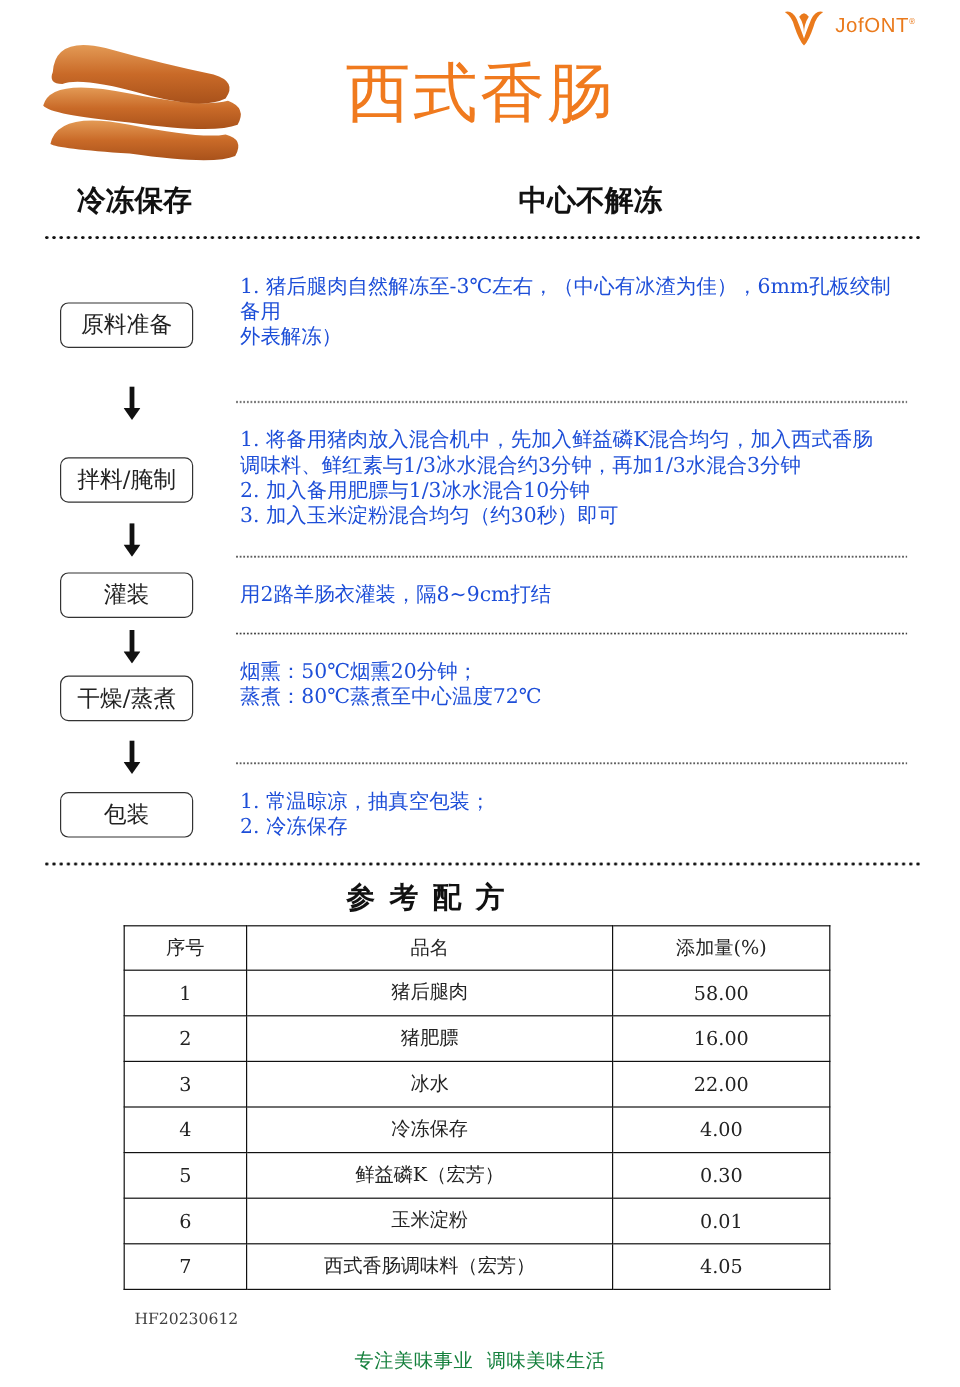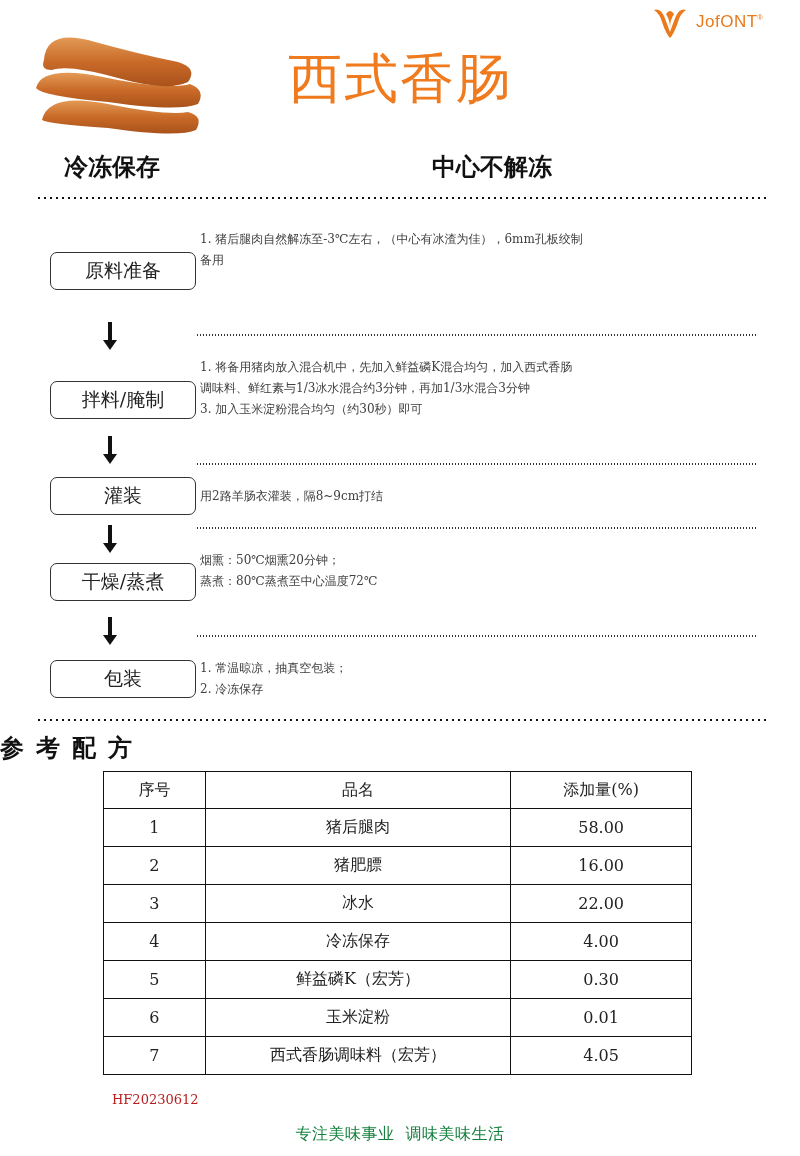--- a/index.html
+++ b/index.html
@@ -21,34 +21,34 @@
   .col-head.right { left:432px; }
 
   .dots-big { left:36px; width:732px; height:4px;
               background-image: radial-gradient(circle, #111 1.2px, transparent 1.5px);
               background-size:6px 4px; background-repeat:repeat-x; }
   .dots-small { left:196px; width:560px; height:2px;
                 background-image: radial-gradient(circle, #333 0.6px, transparent 0.9px);
                 background-size:3px 2px; background-repeat:repeat-x; }
 
   
-  .step-box { left:50px; width:146px; height:38px; border:1.5px solid #333; border-radius:7px;
+  .step-box { left:50px; width:111px; height:38px; border:1.5px solid #333; border-radius:7px;
               display:flex; align-items:center; justify-content:center;
               font-size:19px; color:#222; box-sizing:border-box; background:#fff; }
   .arrow { left:103px; width:14px; height:28px; }
-  .detail { left:200px; width:560px; font-size:12px; line-height:21px; color:#404040; }
+  .detail { left:200px; width:560px; font-size:17px; line-height:21px; color:#1d4ed8; }
 
   
-  .formula-title { left:0; width:721px; top:730px; text-align:left; font-family:"DejaVu Sans", sans-serif;
+  .formula-title { left:0; width:721px; top:730px; text-align:center; font-family:"DejaVu Sans", sans-serif;
                    font-size:24px; letter-spacing:12px; line-height:36px; color:#111; font-weight:bold; }
   table.formula { position:absolute; left:103px; top:771px; width:589px; border-collapse:collapse; }
   table.formula td, table.formula th { border:1.5px solid #111; height:37px; text-align:center;
               font-weight:normal; font-size:16px; color:#222; padding:0; }
   table.formula th { height:36px;text-align:center; }
-  .code { left:112px; top:1092px; font-size:13px; color:#b91c1c; }
+  .code { left:112px; top:1092px; font-size:13px; color:#404040; }
   .slogan { left:0; width:800px; top:1124px; text-align:center; font-family:"DejaVu Sans", sans-serif;
             font-size:16px; color:#15803d; letter-spacing:0.5px; }
 </style>
 </head>
 <body>
 
 <div class="abs photo">
   <svg width="178" height="118" viewBox="0 0 178 118">
     <defs>
       <linearGradient id="sg" x1="0" y1="0" x2="0" y2="1">
@@ -77,33 +77,35 @@
 <div class="abs col-head right">中心不解冻</div>
 
 <div class="abs dots-big" style="top:196px"></div>
 
 <div class="abs step-box" style="top:252px">
   <span>原料准备</span>
 </div>
 <div class="abs detail" style="top:229px">
   <div>1. 猪后腿肉自然解冻至-3℃左右，（中心有冰渣为佳），6mm孔板绞制</div>
   <div>备用</div>
+  <div>外表解冻）</div>
 </div>
 <svg class="abs arrow" style="top:322px" viewBox="0 0 14 28">
   <rect x="5" y="0" width="4" height="19" fill="#111"></rect>
     <polygon points="0,18 14,18 7,28" fill="#111"></polygon>
 </svg>
 <div class="abs dots-small" style="top:334px"></div>
 
 <div class="abs step-box" style="top:381px">
   <span>拌料/腌制</span>
 </div>
 <div class="abs detail" style="top:357px">
   <div>1. 将备用猪肉放入混合机中，先加入鲜益磷K混合均匀，加入西式香肠</div>
   <div>调味料、鲜红素与1/3冰水混合约3分钟，再加1/3水混合3分钟</div>
+  <div>2. 加入备用肥膘与1/3冰水混合10分钟</div>
   <div>3. 加入玉米淀粉混合均匀（约30秒）即可</div>
 </div>
 <svg class="abs arrow" style="top:436px" viewBox="0 0 14 28">
   <rect x="5" y="0" width="4" height="19" fill="#111"></rect>
     <polygon points="0,18 14,18 7,28" fill="#111"></polygon>
 </svg>
 <div class="abs dots-small" style="top:463px"></div>
 
 <div class="abs step-box" style="top:477px">
   <span>灌装</span>

